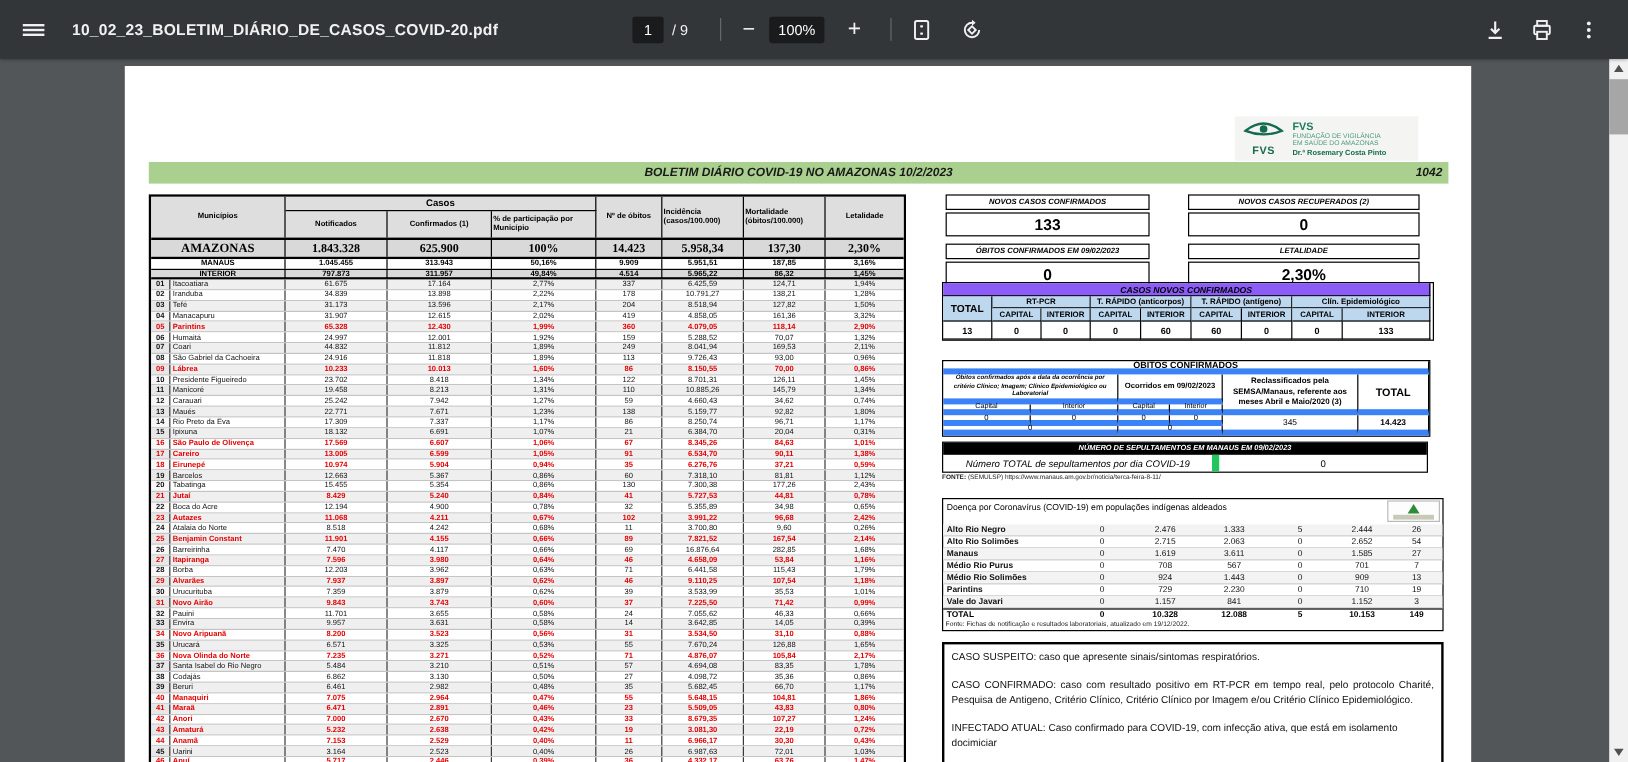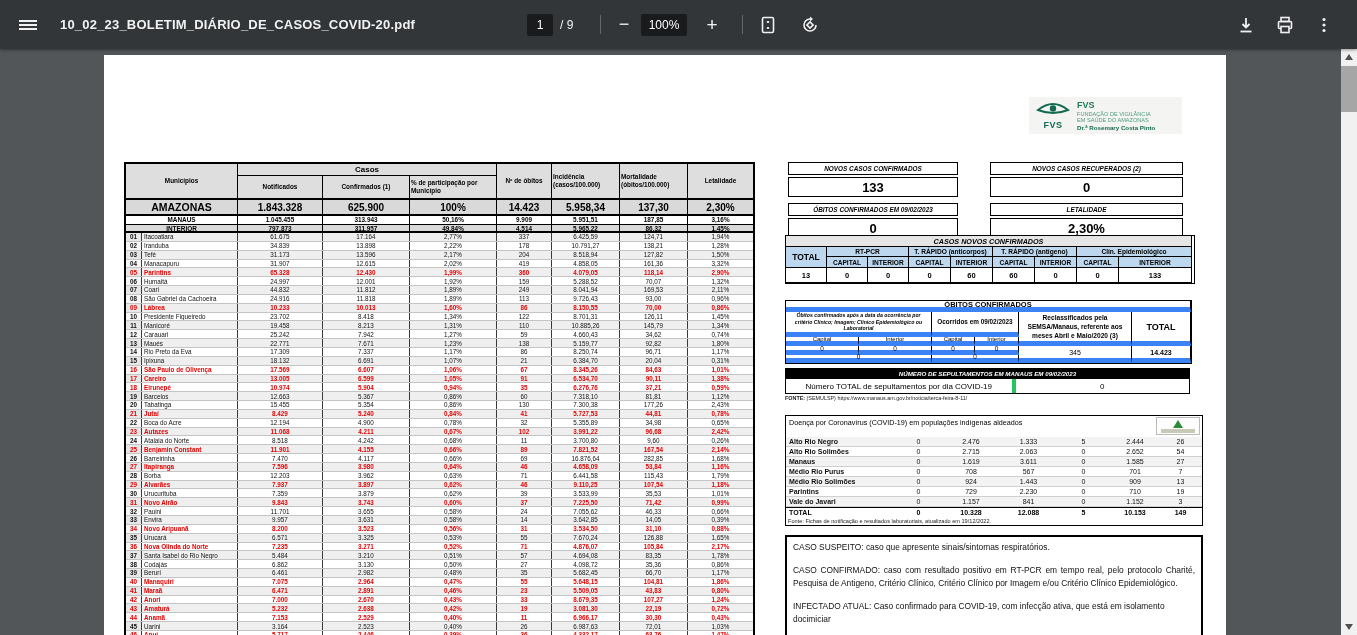--- a/index.html
+++ b/index.html
@@ -64,21 +64,21 @@
     text-align: left; font-size: 6.4px; font-weight: 700; line-height: 1.2; padding: 1px; }
   .hc:last-child { border-right: none; }
   .hc.casos { grid-column: 2 / 5; grid-row: 1; border-bottom: 1px solid #000; font-size: 8px; }
   .hc.rspan { grid-row: 1 / 3; }
   .hc.sub { grid-row: 2; }
   .srow-sum { display: grid; grid-template-columns: 112px 85px 87px 87px 55px 68px 68px 65px; }
   .srow-sum .c { border-right: 1px solid #000; display: flex; align-items: center; justify-content: center;
     font-weight: 700; }
   .srow-sum .c:last-child { border-right: none; }
   .row-amaz { height: 16px; background: #d9d9d9; border-bottom: 2px solid #000; font-size: 10px; }
-  .row-amaz .c { font-size: 10px; }
+  .row-amaz .c { font-size: 10px; font-family: Liberation Serif, serif; }
   .row-amaz .c.name { font-size: 10.5px; }
   .row-man { height: 8.5px; background: #fff; border-bottom: 1px solid #000; }
   .row-int { height: 8.5px; background: #d9d9d9; border-bottom: 2px solid #000; }
   .row-man .c, .row-int .c { font-size: 6.4px; }
   .mrows .mrow { display: grid; grid-template-columns: 16px 96px 85px 87px 87px 55px 68px 68px 65px;
     height: 8.85px; border-bottom: 1px solid #c4c4c4; background: #fff; }
   .mrows .mrow:nth-child(odd) { background: #efefef; }
   .mrow .mc { border-right: 1px solid #3a3a3a; font-size: 6.3px; display: flex; align-items: center;
     justify-content: center; overflow: hidden; white-space: nowrap; color: #111; }
   .mrow .mc:last-child { border-right: none; }
@@ -91,21 +91,21 @@
   .statbox .slabel { border: 1px solid #000; height: 13px; display: flex; align-items: center; justify-content: center;
     font-size: 6.4px; font-weight: 700; font-style: italic; }
   .statbox .svalue { border: 1px solid #000; height: 20px; margin-top: 2px; display: flex; align-items: center;
     justify-content: center; font-size: 13px; font-weight: 700; }
 
   .cn-table { position: absolute; left: 681px; top: 180px; width: 410px; border: 1.5px solid #000;
     display: grid; grid-template-columns: 41px 41px 41px 42px 42px 42px 42px 42px 73px;
     grid-template-rows: 11px 10px 11px 15px; }
   .cn-table > div { border-right: 1px solid #000; border-bottom: 1px solid #000; display: flex;
     align-items: center; justify-content: center; font-size: 6.6px; font-weight: 700; }
-  .cn-title { grid-column: 1 / -1; background: #e5e5e5; font-style: italic; font-size: 7.2px !important; }
+  .cn-title { grid-column: 1 / -1; background: #8b5cf6; font-style: italic; font-size: 7.2px !important; }
   .cn-m { grid-column: span 2; background: #bdd7ee; }
   .cn-total-h { grid-row: 2 / 4; background: #bdd7ee; font-size: 8.5px !important; }
   .cn-ci { background: #bdd7ee; }
   .cn-v { font-size: 7.5px !important; }
 
   .ob-table { position: absolute; left: 681px; top: 245px; width: 407px; border: 1.5px solid #000;
     display: grid; grid-template-columns: 73px 73px 43px 44px 113px 59px;
     grid-template-rows: 11px 25px 9px 9px 8px; }
   .ob-table > div { border-right: 1px solid #000; border-bottom: 5px solid #3b82f6; display: flex;
     align-items: center; justify-content: center; text-align: center; }
@@ -118,22 +118,22 @@
   .ob-val { font-size: 6.4px; }
   .ob-v3 { grid-column: 5; grid-row: 4 / 6; font-size: 7px; }
   .ob-vt { grid-column: 6; grid-row: 4 / 6; font-size: 7px; font-weight: 700; }
   .ob-sum1 { grid-column: 1 / 3; font-size: 6.4px; }
   .ob-sum2 { grid-column: 3 / 5; font-size: 6.4px; }
 
   .sep-block { position: absolute; left: 681px; top: 313px; width: 405px; border: 1.5px solid #000; }
   .sep-title { background: #000; color: #fff; font-size: 6.2px; font-weight: 700; font-style: italic;
     text-align: center; height: 10px; line-height: 10px; }
   .sep-row { display: flex; height: 14px; }
-  .sep-label { flex: 1.3; border-right: 4px solid #22c55e; font-size: 8px; display: flex; align-items: center;
-    justify-content: center; }
+  .sep-label { flex: 1.3; border-right: 6px solid #22c55e; font-size: 8px; display: flex; align-items: center;
+    justify-content: center; font-style: italic; }
   .sep-value { flex: 1; font-size: 8px; display: flex; align-items: center; justify-content: center; }
   .sep-fonte { position: absolute; left: 681px; top: 340px; width: 410px; font-size: 5.4px; color: #222; }
   .sep-fonte b { font-weight: 700; }
 
   .sesai { position: absolute; left: 681px; top: 360px; width: 418px; border: 1.5px solid #000; background: #fff; }
   .sesai-titlebar { position: relative; height: 21px; padding: 2px 3px; }
   .sesai-titlebar .st1 { text-align: center; font-weight: 700; font-size: 8px; }
   .sesai-titlebar .st2 { font-size: 7.2px; }
   .sesai-logo { position: absolute; right: 2px; top: 1px; width: 44px; height: 18px; border: 1px solid #bbb;
     background: #fdfdfd; display: flex; flex-direction: column; align-items: center; justify-content: center; }
@@ -242,20 +242,24 @@
       <div class="abbr">FVS</div>
     </div>
     <div class="fvs-text">
       <div class="t1">FVS</div>
       <div class="t2">FUNDAÇÃO DE VIGILÂNCIA</div>
       <div class="t2">EM SAÚDE DO AMAZONAS</div>
       <div class="t3">Dr.ª Rosemary Costa Pinto</div>
     </div>
   </div>
 
+  <div class="banner">
+    <div class="btitle">BOLETIM DIÁRIO COVID-19 NO AMAZONAS 10/2/2023</div>
+    <div class="bnum">1042</div>
+  </div>
 
   <div class="mtable">
     <div class="mhead">
       <div class="hc rspan">Municípios</div>
       <div class="hc casos">Casos</div>
       <div class="hc sub">Notificados</div>
       <div class="hc sub">Confirmados (1)</div>
       <div class="hc sub">% de participação por Município</div>
       <div class="hc rspan" style="grid-column:5">Nº de óbitos</div>
       <div class="hc rspan" style="grid-column:6">Incidência (casos/100.000)</div>

